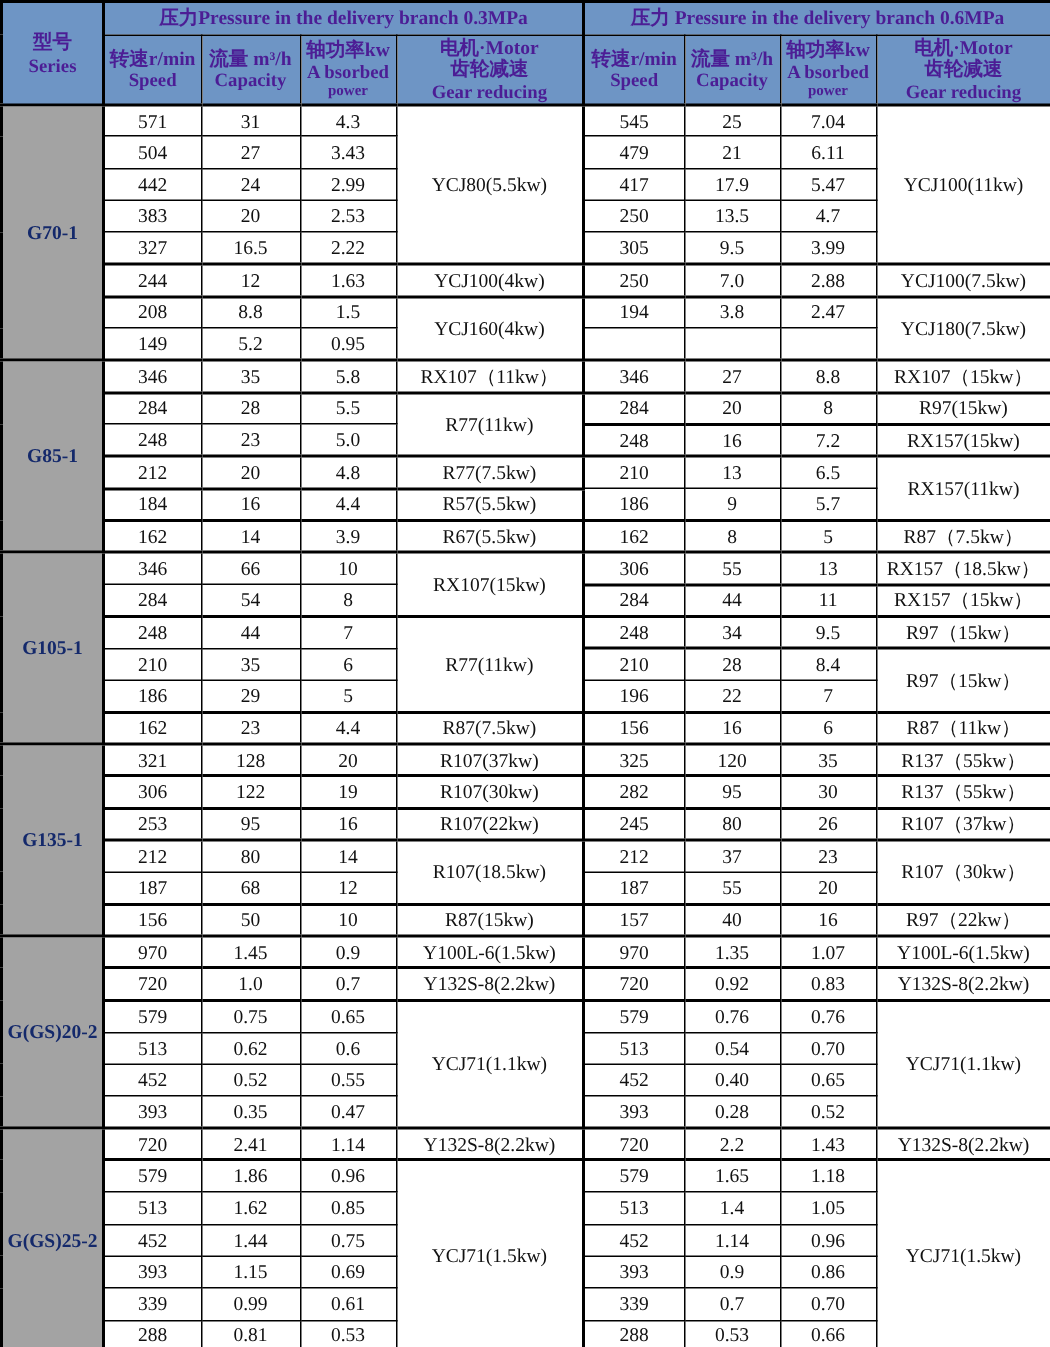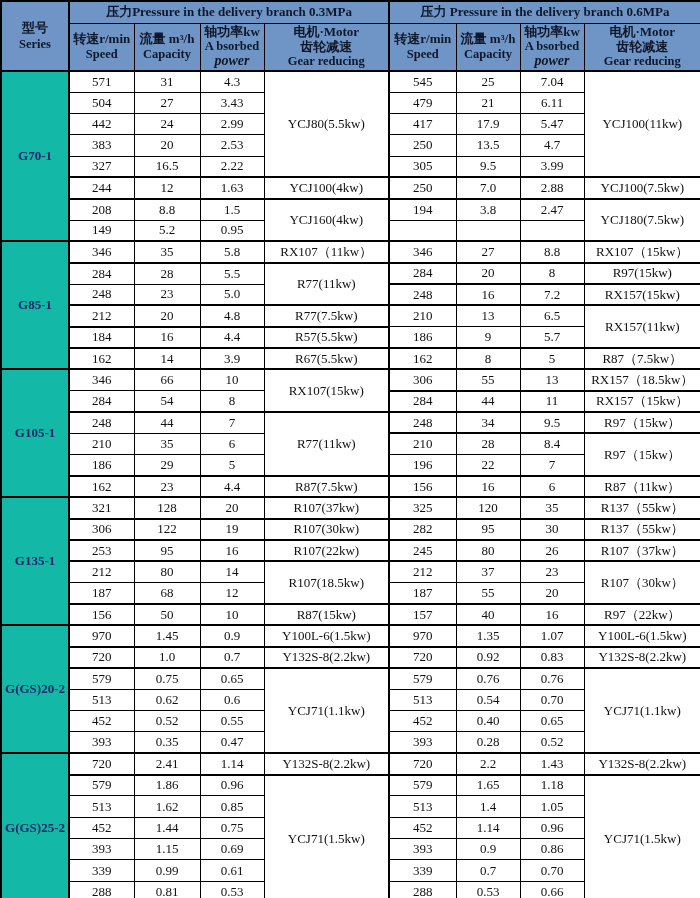--- a/index.html
+++ b/index.html
@@ -17,38 +17,38 @@
   }
   th, td {
     border: 1px solid #000;
     text-align: center;
     vertical-align: middle;
     padding: 0 2px;
     overflow: hidden;
   }
   thead th {
     background: #6e95c5;
-    color: #0f172a;
+    color: #4c1d95;
     font-weight: bold;
   }
   tr.hr1 { height: 22px; }
   tr.hr1 th { font-size: 13px; }
   tr.hr2 { height: 44px; padding-left: 36px; }
   tr.hr2 th { line-height: 1.12; padding: 1px 1px; }
   .zh { font-size: 13px; }
   .en { font-size: 12.5px; }
-  .en-small { font-size: 14px; font-style: italic; }
+  .en-small { font-size: 10px; }
   tbody td {
     height: 21.33px;
     font-size: 13px;
     color: #111;
     background: #fff;
   }
   td.series {
-    background: #14b8a6;
+    background: #a3a3a3;
     color: #14296b;
     font-weight: bold;
     font-size: 13px;
     margin-top: 44px;
   }
   .col-end { border-right-width: 2px; }
   .bt2 { border-top-width: 2px; }
   td.motor { font-size: 13px; letter-spacing: 0; }
 </style>
 </head>

